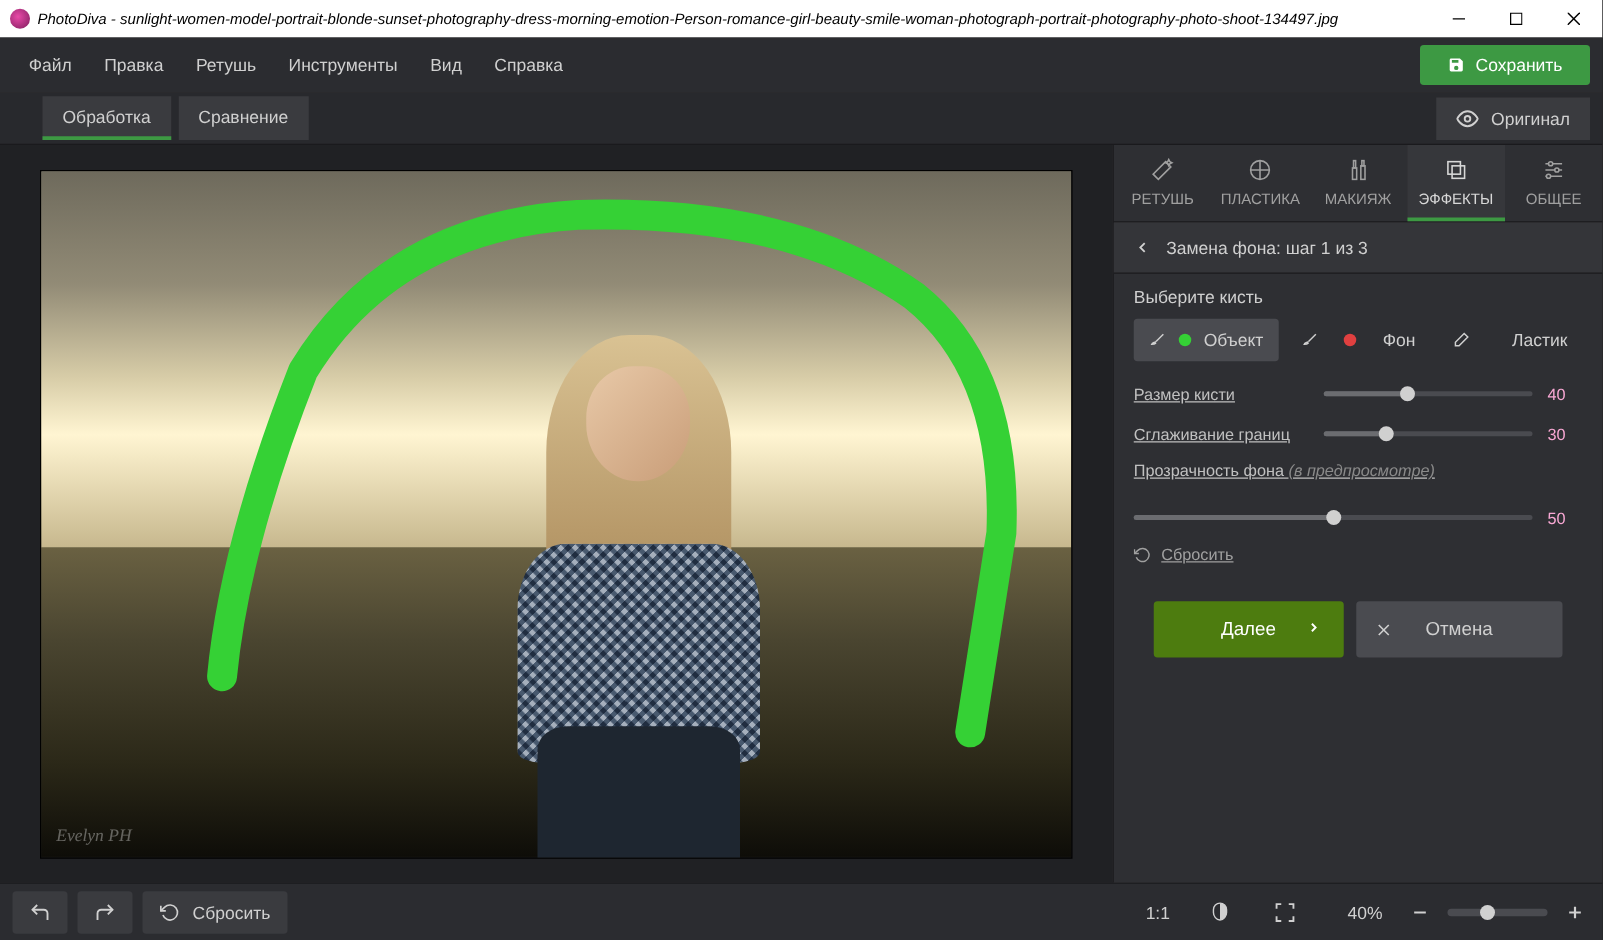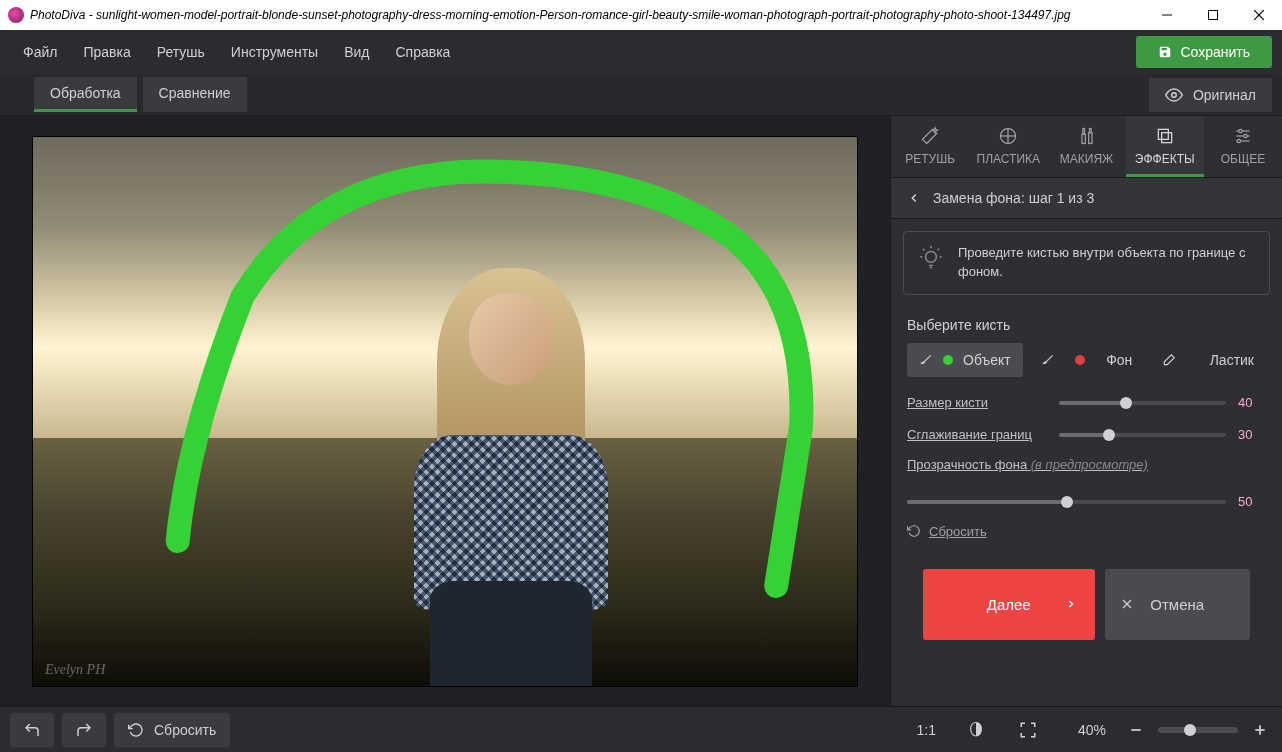--- a/index.html
+++ b/index.html
@@ -60,21 +60,21 @@
 .slider-row .val { width: 28px; font-size: 13px; color: #f9a8d4; }
 .slider { flex: 1; height: 20px; position: relative; display: flex; align-items: center; }
 .slider .track { position: absolute; left: 0; right: 0; top: 50%; height: 4px; margin-top: -2px; background: #4a4b50; border-radius: 2px; }
 .slider .fill { position: absolute; left: 0; top: 50%; height: 4px; margin-top: -2px; background: #6b6c70; border-radius: 2px; }
 .slider .thumb { position: absolute; top: 50%; width: 12px; height: 12px; background: #d0d0d0; border-radius: 50%; transform: translate(-50%, -50%); }
 
 .reset-link { display: flex; align-items: center; gap: 8px; margin-top: 8px; font-size: 13px; color: #a0a0a0; cursor: pointer; }
 .reset-link .txt { text-decoration: underline; }
 
 .side-footer { margin-top: 30px; padding: 0 16px; display: flex; gap: 10px; }
-.next-btn { flex: 1; background: #ef4444; color: #fff; padding: 27px; display: flex; align-items: center; justify-content: center; gap: 10px; font-size: 15px; border-radius: 3px; cursor: pointer; position: relative; }
+.next-btn { flex: 1; background: #4d7c0f; color: #fff; padding: 7px; display: flex; align-items: center; justify-content: center; gap: 10px; font-size: 15px; border-radius: 3px; cursor: pointer; position: relative; }
 .next-btn .chev { position: absolute; right: 18px; }
 .cancel-btn { flex: 1; background: #4a4b50; padding: 14px; display: flex; align-items: center; justify-content: center; gap: 12px; font-size: 15px; border-radius: 3px; cursor: pointer; position:relative; }
 .cancel-btn .x-icon { position:absolute; left:16px; display:flex; align-items:center;}
 
 .bottombar { height: 46px; background: #2b2c30; display: flex; align-items: center; padding: 0 10px; gap: 8px; border-top: 1px solid #1a1a1d; }
 .bb-btn { height: 34px; padding: 0 14px; background: #3a3b3f; display: flex; align-items: center; justify-content: center; cursor: pointer; border-radius: 3px; font-size: 14px; gap: 10px; }
 .bb-btn.icon-only { width: 44px; padding: 0; }
 .bottombar .spacer { flex: 1; }
 .zoom-group { display: flex; align-items: center; gap: 10px; margin-left: 12px; }
 .zoom-track { width: 80px; height: 6px; background: #4a4b50; border-radius: 3px; position: relative; }
@@ -201,33 +201,20 @@
 
     <div class="step-header">
       <span class="back">
         <svg width="14" height="14" viewBox="0 0 24 24" fill="none" stroke="#d0d0d0" stroke-width="2.5">
             <polyline points="15 18 9 12 15 6"></polyline>
           </svg>
       </span>
       <span>Замена фона: шаг 1 из 3</span>
     </div>
 
-    <div class="hint-box">
-      <svg width="26" height="26" viewBox="0 0 24 24" fill="none" stroke="#8a8a8a" stroke-width="1.4">
-          <circle cx="12" cy="10" r="5"></circle>
-          <line x1="10" y1="18" x2="14" y2="18"></line>
-          <line x1="11" y1="20" x2="13" y2="20"></line>
-          <line x1="12" y1="2" x2="12" y2="0"></line>
-          <line x1="4" y1="10" x2="2" y2="10"></line>
-          <line x1="22" y1="10" x2="20" y2="10"></line>
-          <line x1="6" y1="4" x2="4.5" y2="2.5"></line>
-          <line x1="18" y1="4" x2="19.5" y2="2.5"></line>
-        </svg>
-      <span>Проведите кистью внутри объекта по границе с фоном.</span>
-    </div>
 
     <div class="panel-body">
       <div class="section-label">Выберите кисть</div>
       <div class="brush-row">
         <div class="brush-btn active">
           <svg width="14" height="14" viewBox="0 0 24 24" fill="none" stroke="#d0d0d0" stroke-width="2">
               <path d="M20 4L10 14"></path>
               <path d="M10 14c-2 2-5 1-6 4 1 0 4 0 6-2"></path>
             </svg>
           <span class="brush-dot" style="background:#35d135"></span>

